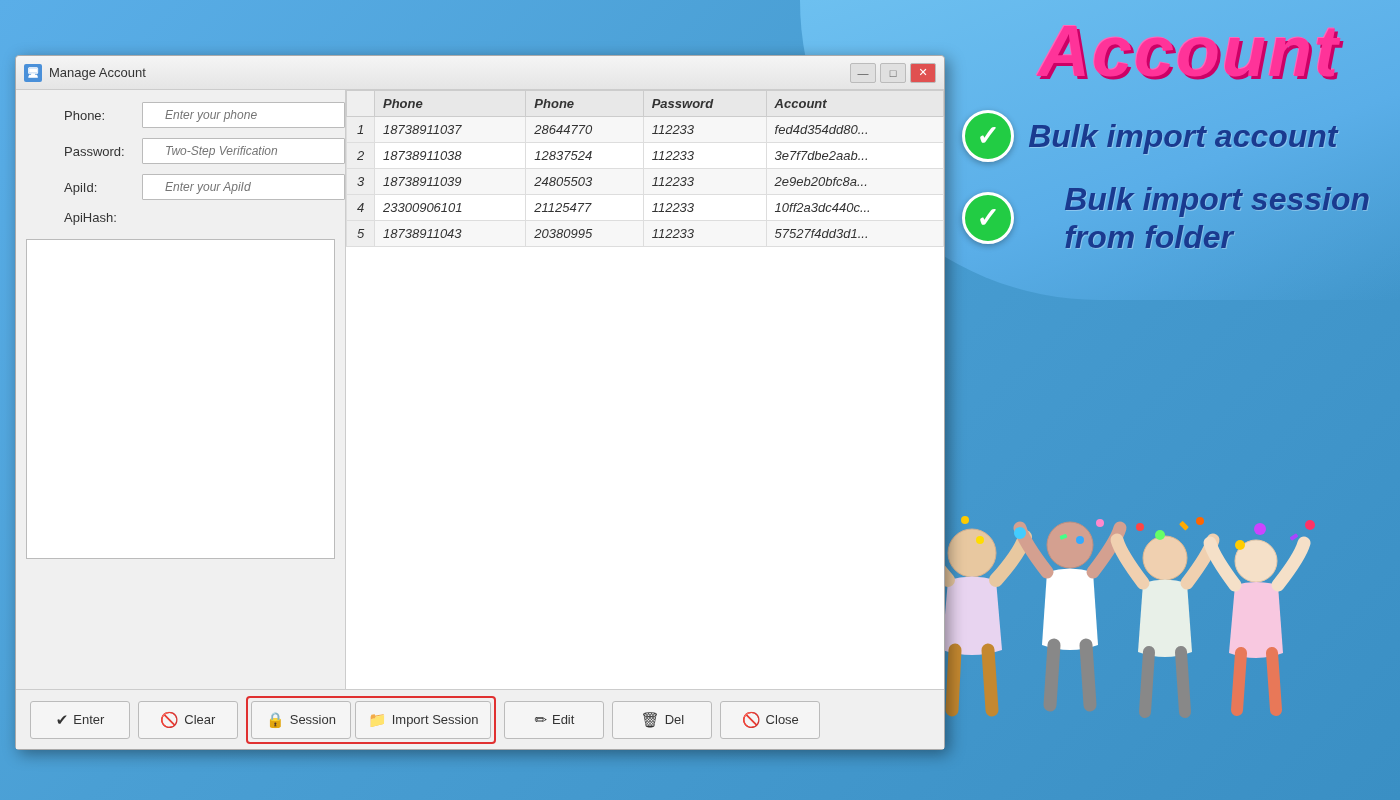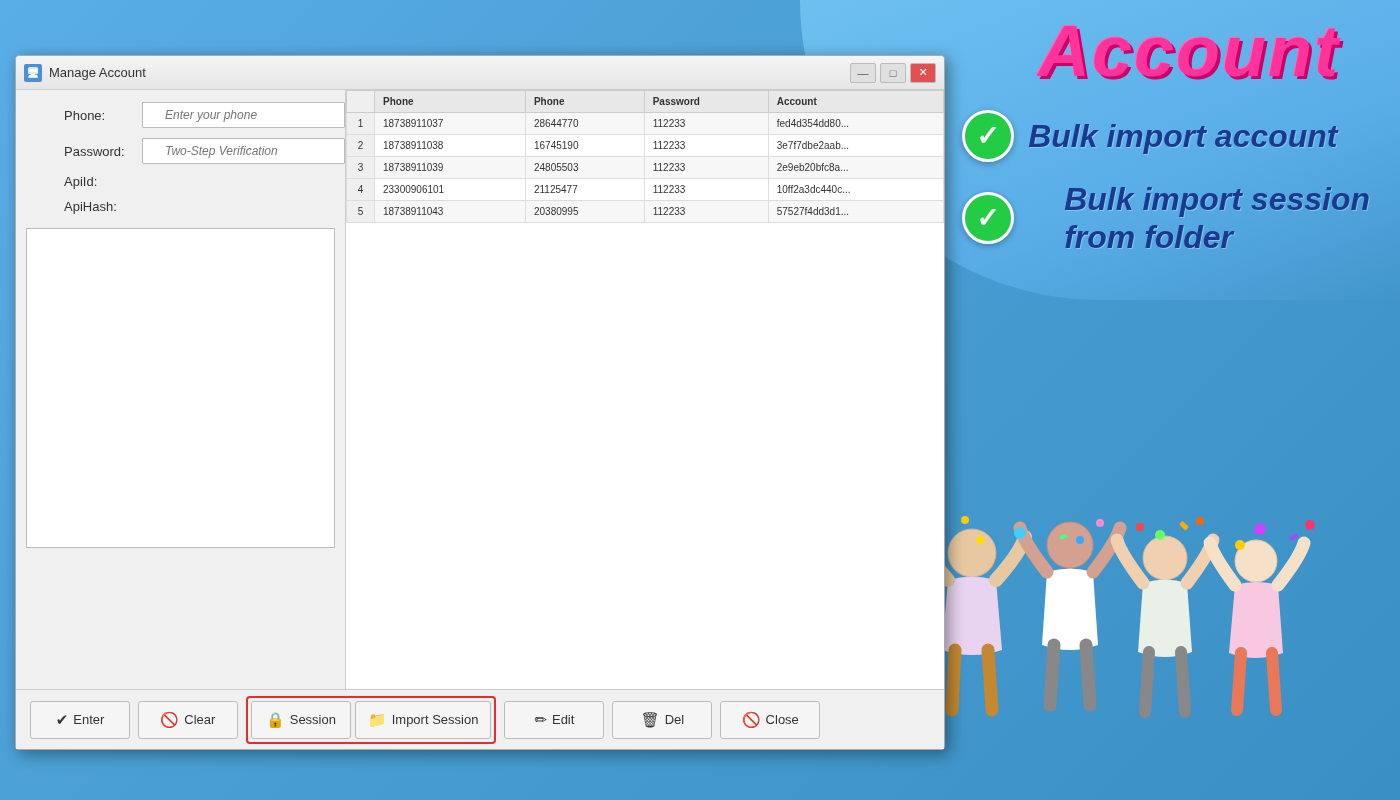--- a/index.html
+++ b/index.html
@@ -203,21 +203,22 @@
 
     
     .table-panel {
       flex: 1;
       overflow-y: auto;
       background: white;
     }
     .data-table {
       width: 100%;
       border-collapse: collapse;
-      font-size: 10px;
+      font-size: 13px;
+      font-style: italic;
     }
     .data-table th {
       background: #e8e8e8;
       border: 1px solid #ccc;
       padding: 5px 8px;
       text-align: left;
       font-weight: 600;
       color: #333;
       position: sticky;
       top: 0;
@@ -400,20 +401,21 @@
       <div class="form-row">
         <span class="form-label">Phone:</span>
         <input class="form-input" type="text" placeholder="Enter your phone" style="">
       </div>
       <div class="form-row">
         <span class="form-label">Password:</span>
         <input class="form-input" type="text" placeholder="Two-Step Verification" style="">
       </div>
       <div class="form-row">
         <span class="form-label">ApiId:</span>
+        <input class="form-input" type="text" placeholder="Enter your ApiId" style="">
       </div>
       <div class="form-row">
         <span class="form-label">ApiHash:</span>
       </div>
       <textarea class="left-textarea" style=""></textarea>
     </div>
 
     <div class="table-panel">
       <table class="data-table">
         <thead>
@@ -429,21 +431,21 @@
         <tr>
       <td class="row-num">1</td>
       <td>18738911037</td>
       <td>28644770</td>
       <td>112233</td>
       <td>fed4d354dd80...</td>
     </tr>
             <tr>
       <td class="row-num">2</td>
       <td>18738911038</td>
-      <td>16745190</td>
+      <td>12837524</td>
       <td>112233</td>
       <td>3e7f7dbe2aab...</td>
     </tr>
             <tr>
       <td class="row-num">3</td>
       <td>18738911039</td>
       <td>24805503</td>
       <td>112233</td>
       <td>2e9eb20bfc8a...</td>
     </tr>

